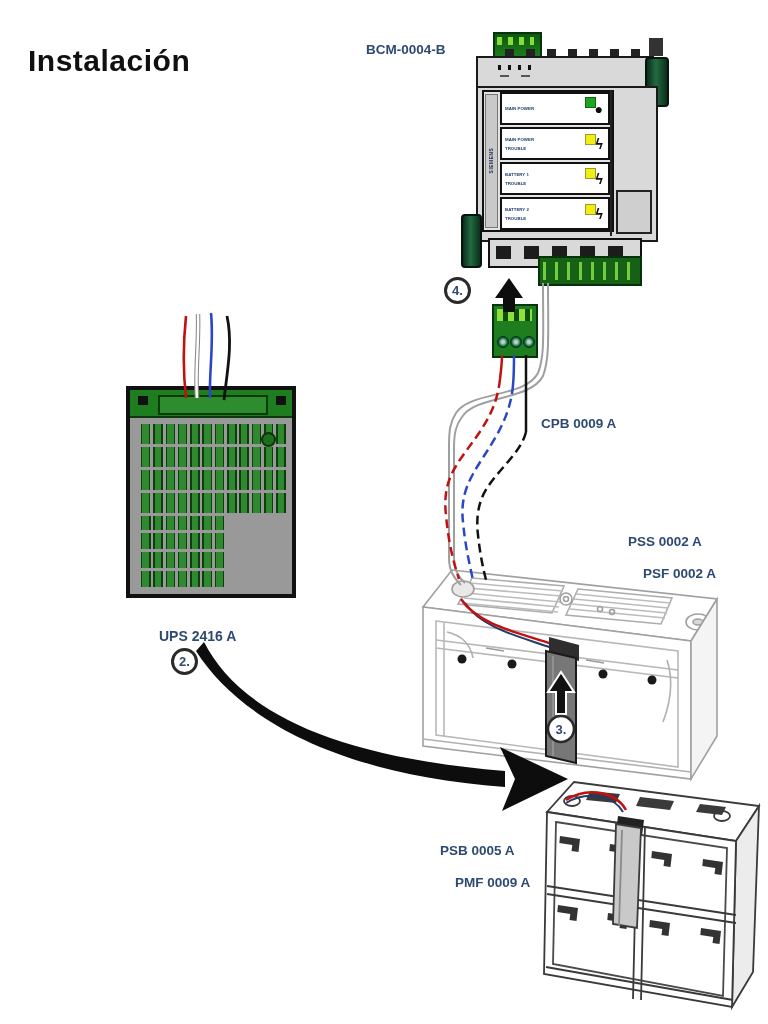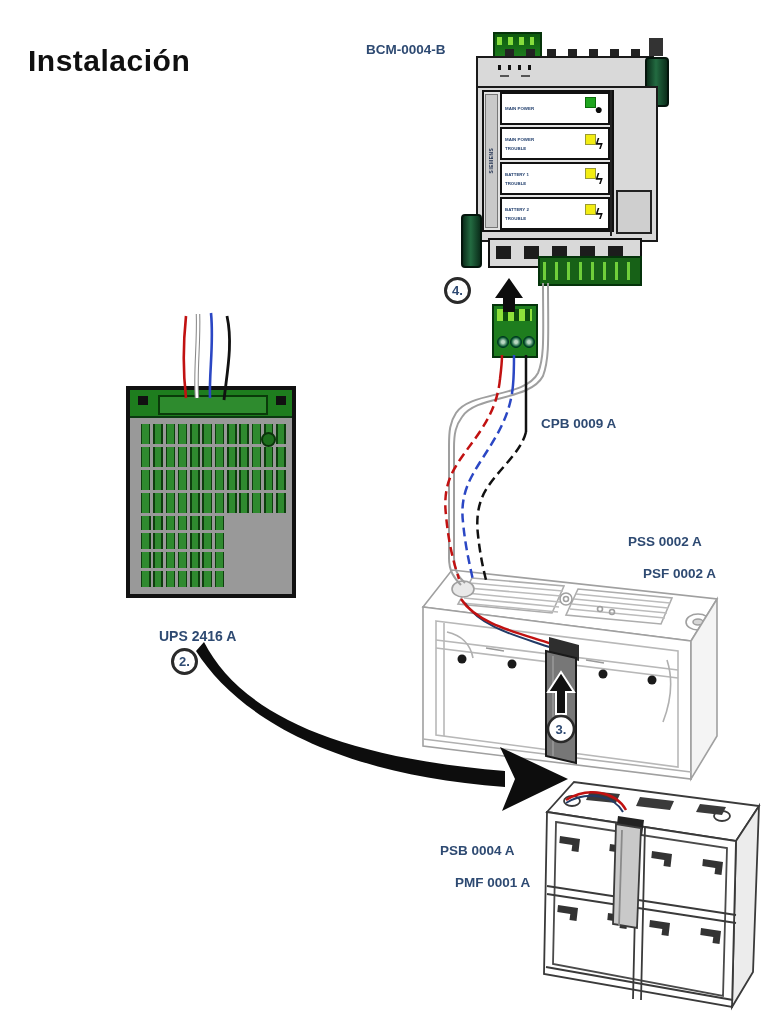--- a/index.html
+++ b/index.html
@@ -187,22 +187,22 @@
       <text x="561" y="734" text-anchor="middle" font-family="Liberation Sans, sans-serif" font-size="13" font-weight="bold" fill="#2e4a72">3.</text>
     </g>
   </svg>
 
   <div class="abs title z4">Instalación</div>
   <div class="abs plabel lbl-bcm z4">BCM-0004-B</div>
   <div class="abs plabel lbl-cpb z4">CPB 0009 A</div>
   <div class="abs plabel lbl-ups z4">UPS 2416 A</div>
   <div class="abs plabel lbl-pss z4"><span>PSS 0002 A</span><br>
     <span>PSF 0002 A</span></div>
-  <div class="abs plabel lbl-psb z4"><span>PSB 0004 A</span><br>
-    <span>PMF 0001 A</span></div>
+  <div class="abs plabel lbl-psb z4"><span>PSB 0005 A</span><br>
+    <span>PMF 0009 A</span></div>
 
   <div class="abs step step4 z4">
       <span>4.</span>
     </div>
   <div class="abs step step2 z4">
       <span>2.</span>
     </div>
 
   <div>
     <div class="abs bcm-topconn z2">

